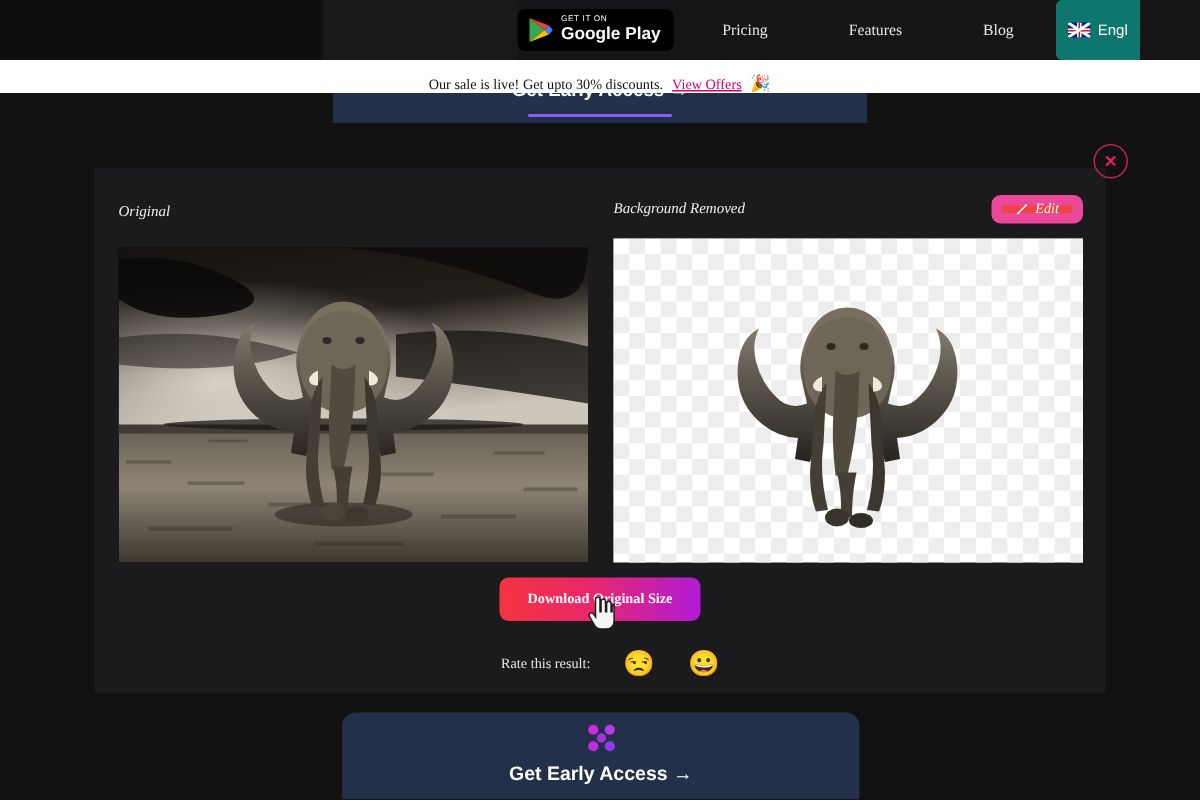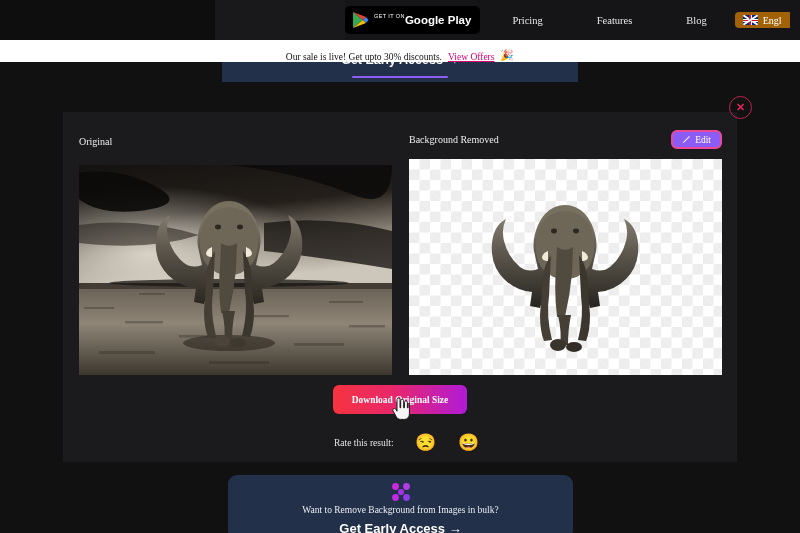--- a/index.html
+++ b/index.html
@@ -18,33 +18,33 @@
     display: flex; align-items: center;
   }
   #nav-left-fill { width: 215px; height: 40px; background: #0e0e0f; }
   #nav-mid-fill { flex: 0 0 130px; height: 40px; background: #19191b; }
   .store-badge {
     background: #000; border-radius: 5px; height: 28px;
     display: flex; align-items: center; gap: 5px;
     padding: 0 9px 0 7px; color: #fff; text-decoration: none;
     font-family: "Liberation Sans", sans-serif;
   }
-  .store-badge .sb-text { display: flex; flex-direction: row; line-height: 1; }
+  .store-badge .sb-text { display: flex; flex-direction: column; line-height: 1; }
   .store-badge .sb-small { font-size: 5.5px; letter-spacing: .4px; }
   .store-badge .sb-big { font-size: 11.5px; font-weight: 600; margin-top: 1.5px; }
   .nav-links { display: flex; align-items: center; gap: 18px; margin-left: 14px; }
   .nav-link {
     color: #e7e7e9; font-size: 10.5px; text-decoration: none;
     padding: 0 18px; white-space: nowrap;
   }
   #lang-select {
-    margin-left: 10px; height: 16px; background: #a16207;
+    margin-left: 10px; height: 40px; background: #0f766e;
     border-radius: 4px 0 0 4px; display: flex; align-items: center; gap: 5px;
     padding: 0 8px; color: #fff; font-size: 10px;
-    font-family: Liberation Serif, serif;
+    font-family: Liberation Sans, sans-serif;
   }
   .flag-uk {
     width: 15px; height: 10px; position: relative; overflow: hidden;
     background: #00247d; border-radius: 1px; flex: none;
   }
   .flag-uk::before, .flag-uk::after {
     content: ""; position: absolute; left: -3px; top: 4px; width: 21px; height: 2px;
     background: #fff; transform: rotate(33deg);
   }
   .flag-uk::after { transform: rotate(-33deg); }
@@ -88,27 +88,28 @@
   }
 
   
   #result-card {
     position: absolute; left: 63px; top: 112px; width: 674px; height: 350px;
     background: #1b1b1d;
   }
   .panel-head {
     position: absolute; display: flex; align-items: center;
     justify-content: space-between;
+    font-style: italic;
   }
   .panel-label { color: #ededef; font-size: 10px; }
   #head-left { left: 16px; top: 24px; width: 313px; }
   #head-right { left: 346px; top: 18px; width: 313px; }
   #edit-btn {
     display: flex; align-items: center; gap: 5px;
-    background: #8b5cf6; border: 2px solid #ec4899; border-radius: 6px;
+    background: #ef4444; border: 7px solid #ec4899; border-radius: 6px;
     height: 19px; padding: 0 9px; color: #fff; font-size: 9.5px;
   }
   .pencil {
     width: 8px; height: 8px; position: relative; display: inline-block;
   }
   .pencil::before {
     content: ""; position: absolute; left: 0; top: 3.2px;
     width: 9px; height: 1.4px; background: #fff; transform: rotate(-45deg);
   }
 
@@ -342,17 +343,16 @@
   </div>
 
   <div id="bottom-promo">
     <svg id="bp-logo" viewBox="0 0 20 20">
       <circle cx="4.5" cy="4.5" r="3.4" fill="#d028e0"></circle>
       <circle cx="15.5" cy="4.5" r="3.4" fill="#b43ce8"></circle>
       <circle cx="10" cy="10" r="3.1" fill="#a030e0"></circle>
       <circle cx="4.5" cy="15.5" r="3.4" fill="#c22ae4"></circle>
       <circle cx="15.5" cy="15.5" r="3.4" fill="#8e3ce8"></circle>
     </svg>
-    <span id="bp-question">Want to Remove Background from Images in bulk?</span>
     <span id="bp-cta">Get Early Access →</span>
   </div>
 
 </div>
 
 </body></html>

